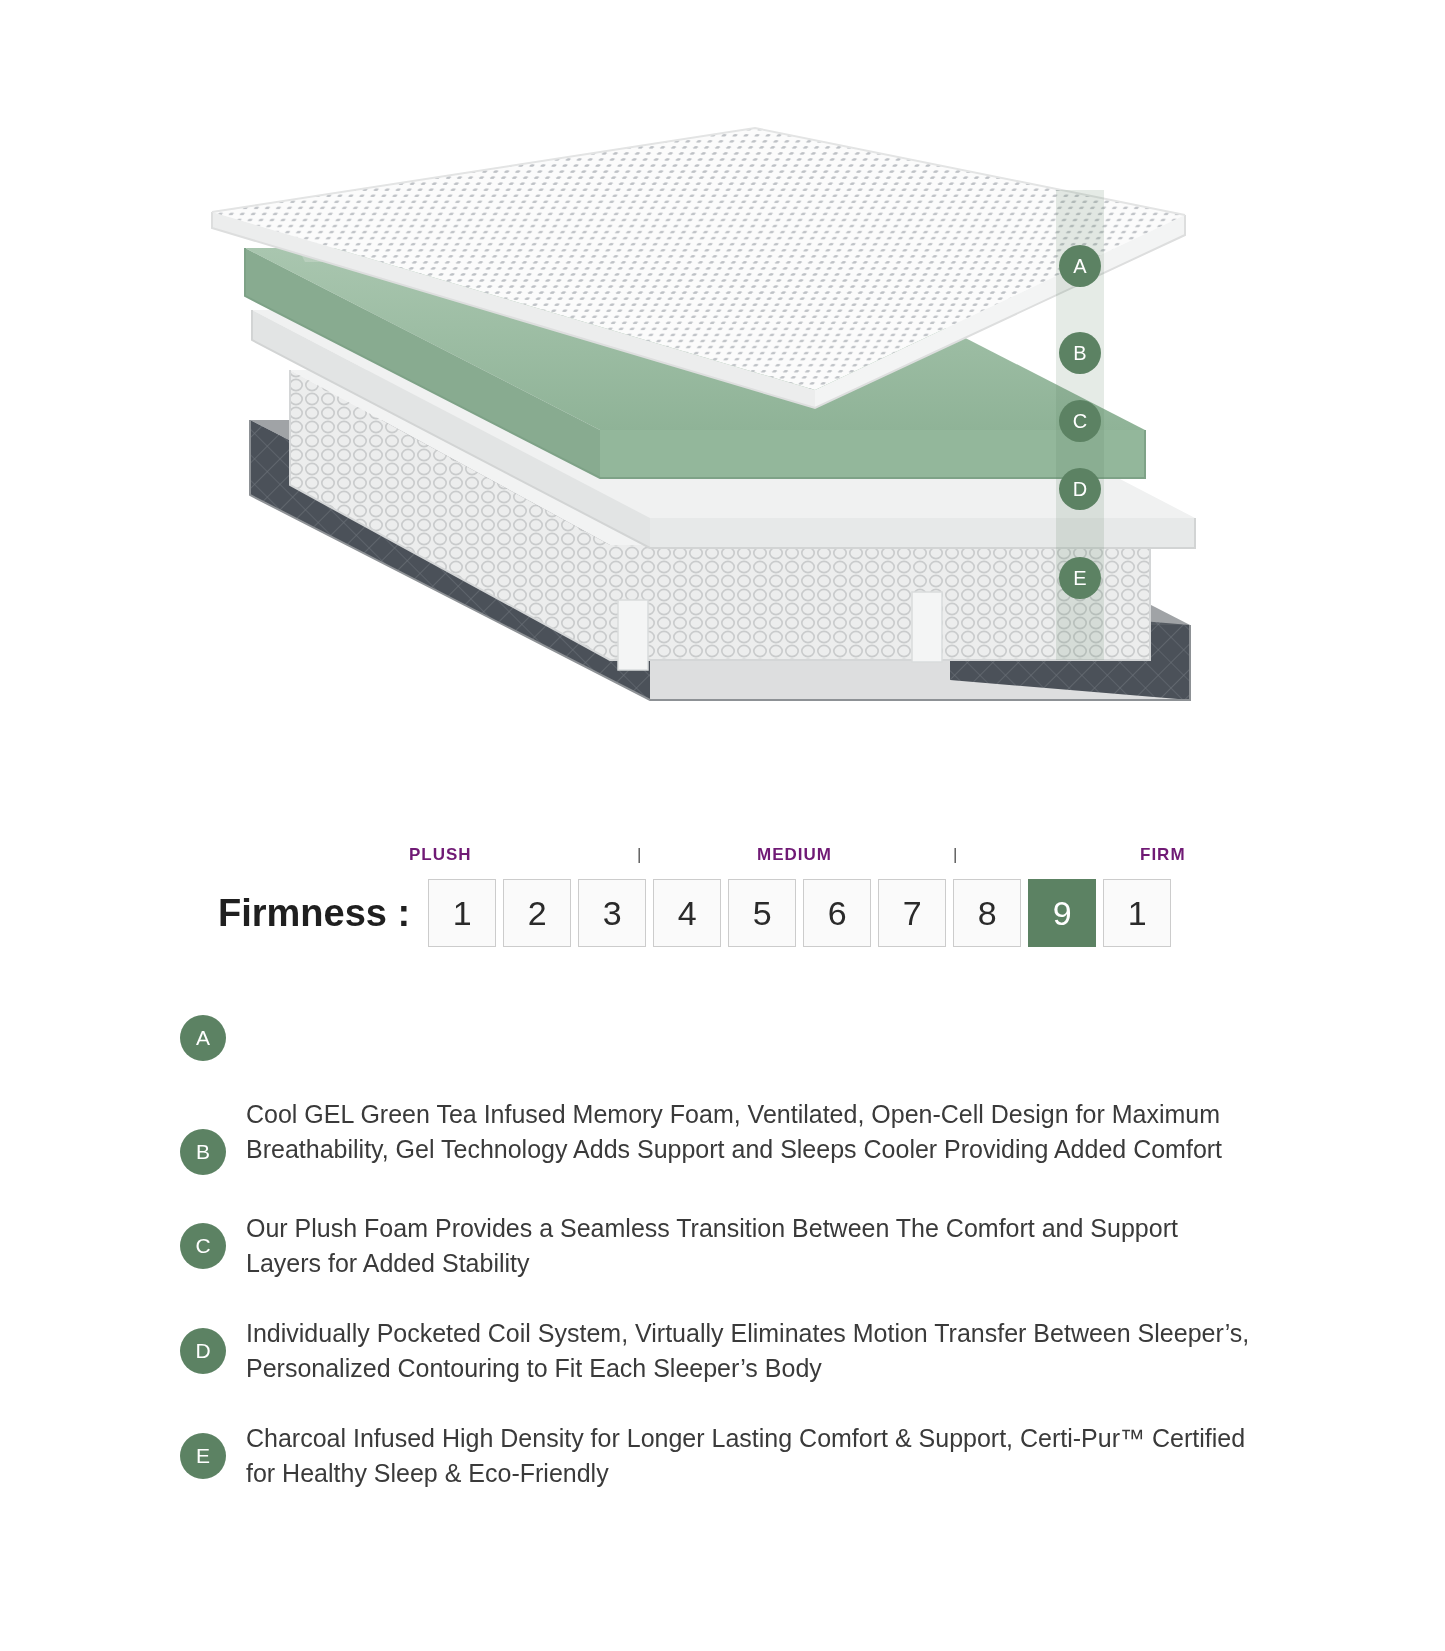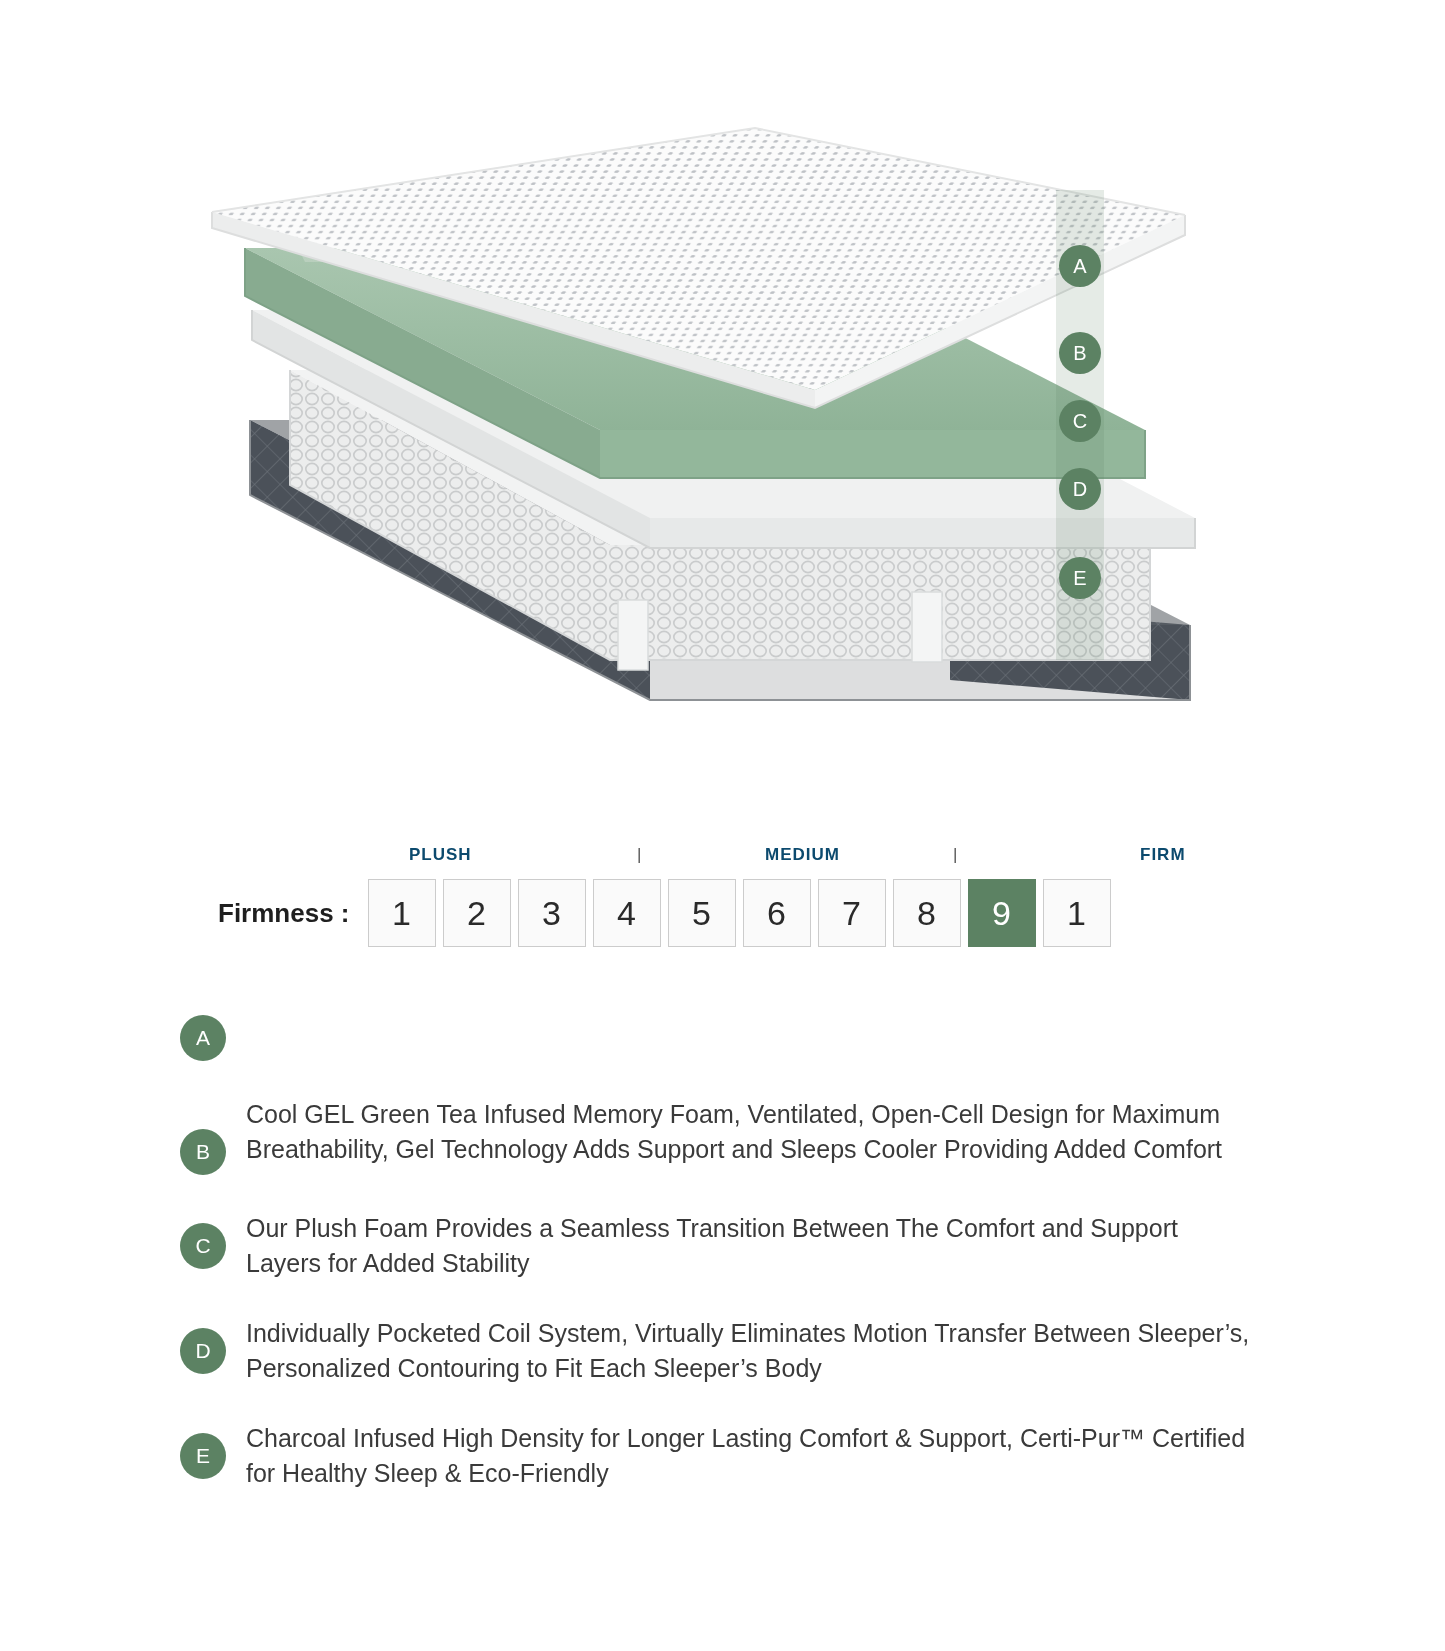--- a/index.html
+++ b/index.html
@@ -52,43 +52,43 @@
     position: relative;
     height: 28px;
     margin-left: 405px;
     width: 840px;
   }
   .scale-labels .lab {
     position: absolute;
     font-size: 17px;
     font-weight: bold;
     letter-spacing: 1px;
-    color: #0c4a6e;
+    color: #701a75;
     top: 0;
   }
   .scale-labels .tick {
     position: absolute;
     top: 0;
     font-size: 17px;
     color: #555;
   }
   .lab-plush { left: 4px; }
   .tick-1 { left: 232px; }
-  .lab-medium { left: 360px; text-align: center; }
+  .lab-medium { left: 352px; text-align: center; }
   .tick-2 { left: 548px; }
   .lab-firm { left: 735px; }
 
   .firmness-row {
     display: flex;
     align-items: center;
     margin-top: 6px;
     padding-left: 218px;
   }
   .firmness-title {
-    font-size: 26px;
+    font-size: 38px;
     font-weight: bold;
     color: #1f1f1f;
     margin-right: 18px;
     white-space: nowrap;
   }
   .scale {
     display: flex;
     gap: 7px;
   }
   .scale-cell {

